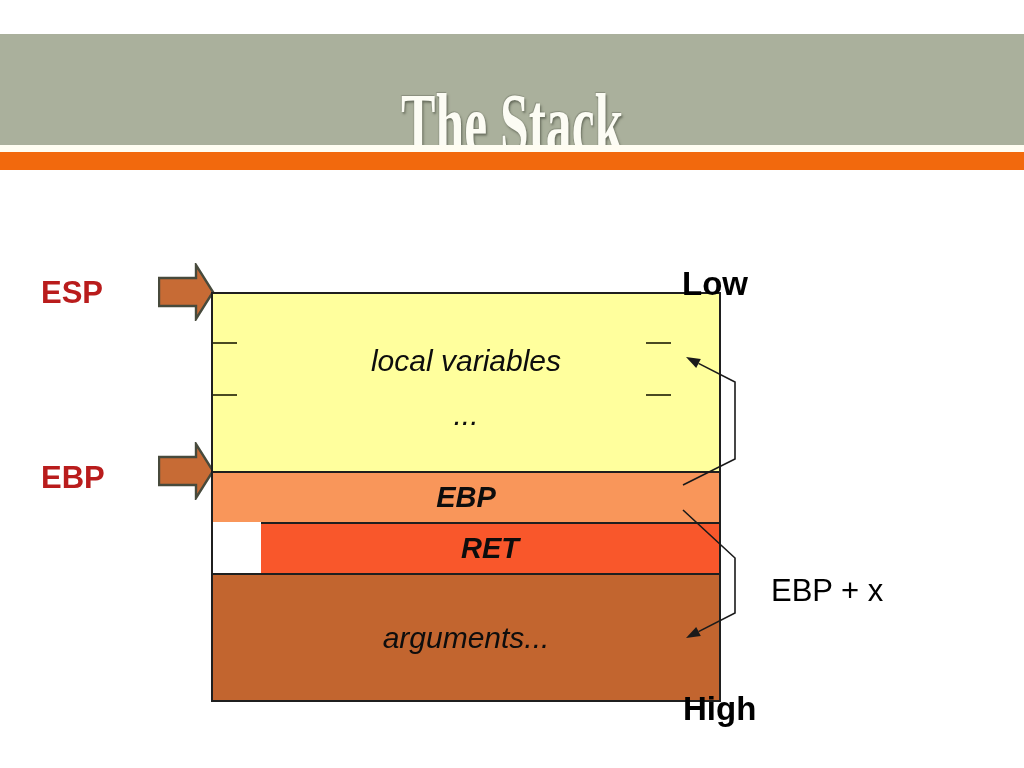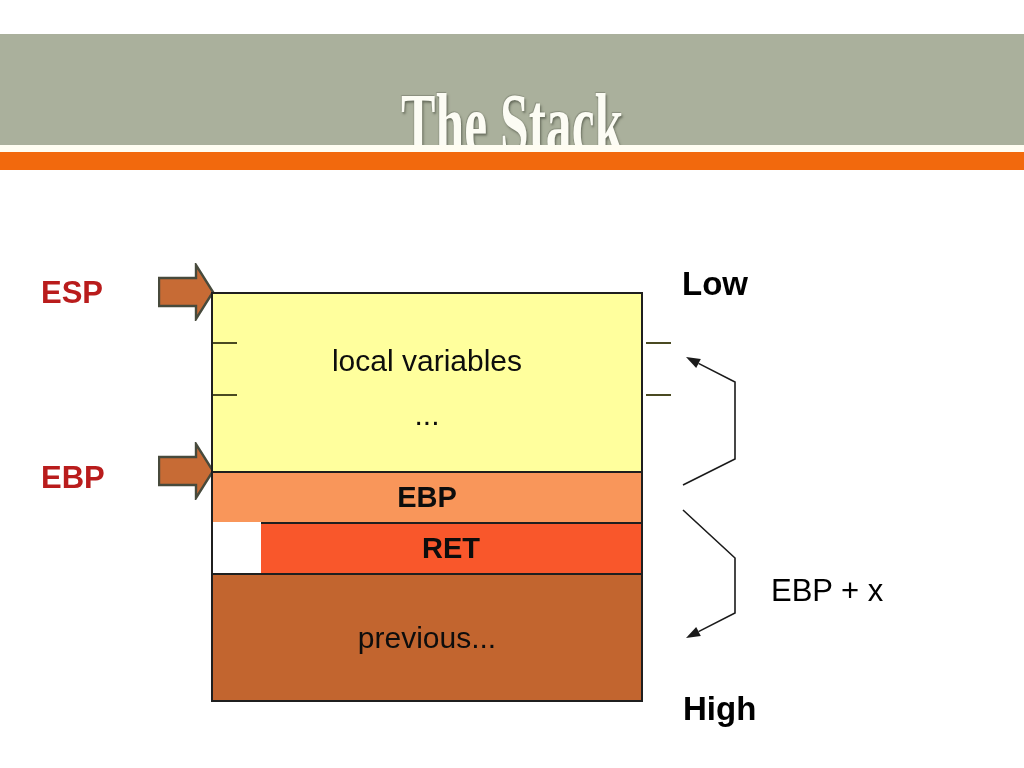--- a/index.html
+++ b/index.html
@@ -41,24 +41,24 @@
     position: absolute; left: 0; top: 152px;
     width: 1024px; height: 18px;
     background: var(--divider, #f2690d);
   }
 
   
   .diagram { position: absolute; inset: 0; }
 
   .stack-box {
     position: absolute; left: 211px; top: 292px;
-    width: 432px; height: 410px;
+    width: 510px; height: 410px;
     border: 2px solid var(--line, #1f1f1f);
     box-sizing: border-box;
-    display: flex; flex-direction: column;
+    display: flex; flex-direction: column; font-style: italic;
   }
   .region {
     box-sizing: border-box;
     display: flex; flex-direction: column;
     align-items: center; justify-content: center;
     color: #0d0d0d;
     font-size: 30px;
     line-height: 1.05;
     text-align: center;
   }
@@ -127,21 +127,21 @@
     </svg>
 
     <div class="stack-box">
       <div class="region r-local">
         <div>local variables</div>
         <div>...</div>
       </div>
       <div class="region r-ebp">EBP</div>
       <div class="region r-ret">RET</div>
       <div class="region r-args">
-        <div>previous...</div>
+        <div>arguments...</div>
       </div>
     </div>
 
     <div class="tick l1"></div>
     <div class="tick l2"></div>
     <div class="tick r1"></div>
     <div class="tick r2"></div>
 
     <div class="mem-label low">Low</div>
     <div class="mem-label high">High</div>

